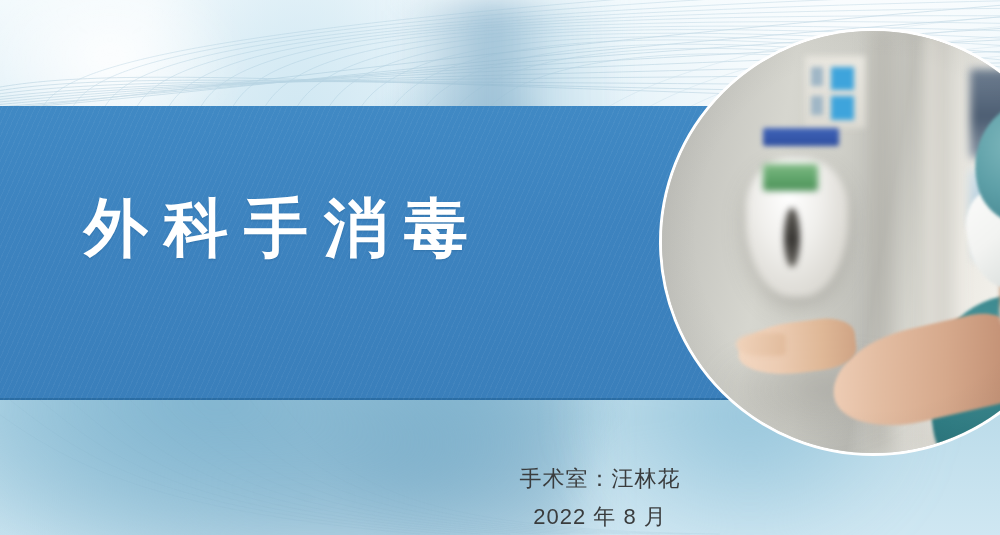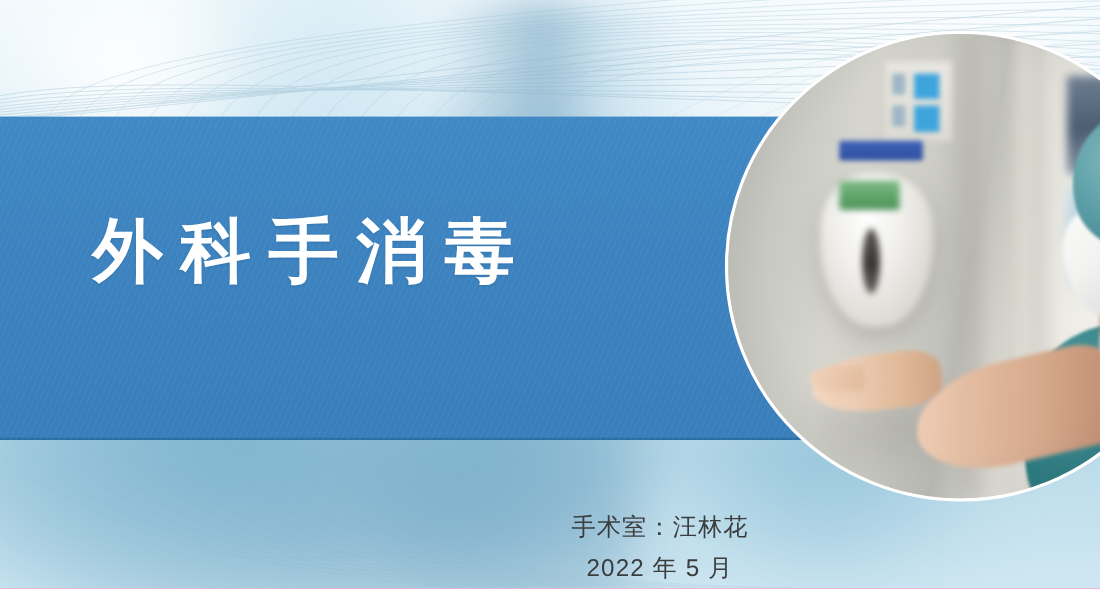--- a/index.html
+++ b/index.html
@@ -10,21 +10,21 @@
   }
   body {
     font-family: "Liberation Sans", "DejaVu Sans", sans-serif;
   }
 
   .slide {
     position: relative;
     width: 1000px;
     height: 535px;
     overflow: hidden;
-    background: #ec4899;
+    background: #3b82f6;
   }
 
   
   .bg-base {
     position: absolute;
     inset: 0;
     background:
       radial-gradient(ellipse 420px 300px at 86% 18%, #ffffff 0%, rgba(255,255,255,0) 62%),
       radial-gradient(ellipse 360px 340px at 12% 74%, #b9dcea 0%, rgba(185,220,234,0) 66%),
       radial-gradient(ellipse 300px 420px at 46% 60%, #8fc0d8 0%, rgba(143,192,216,0) 60%),
@@ -545,16 +545,16 @@
       <div class="ph-mask"></div>
       <div class="ph-cap"></div>
       <div class="ph-straps"></div>
       <div class="ph-straps2"></div>
       <div class="ph-vignette"></div>
     </div>
   </div>
 
   <div class="subtitle-block">
     <div class="subtitle-line">手术室：汪林花</div>
-    <div class="subtitle-line">2022 年 5 月</div>
+    <div class="subtitle-line">2022 年 8 月</div>
   </div>
 
 </div>
 
 </body></html>

